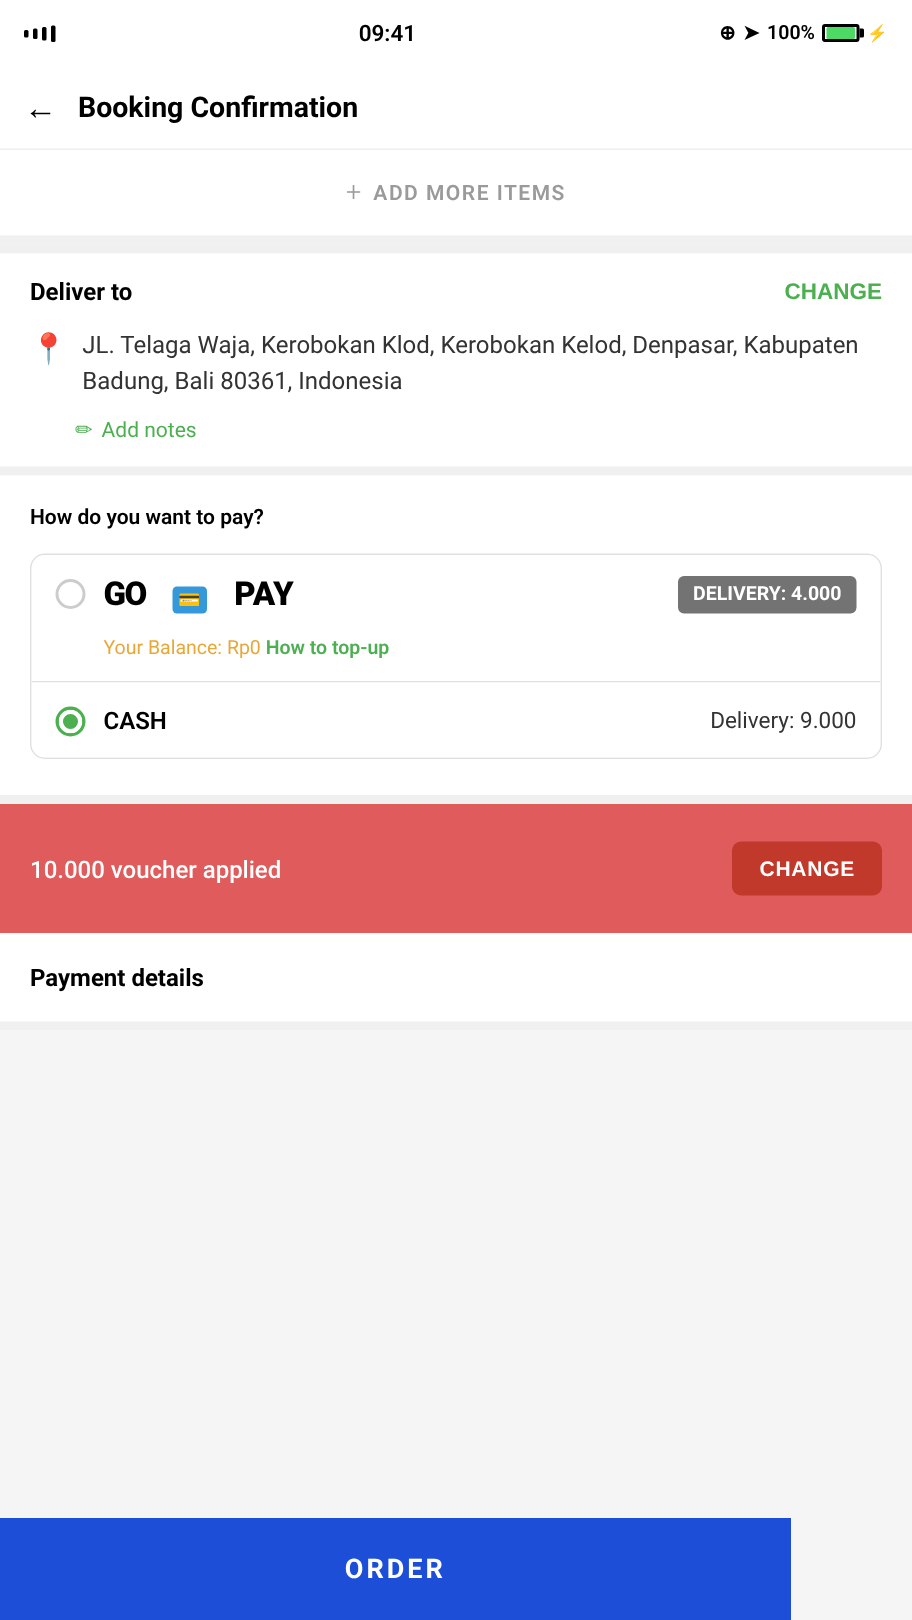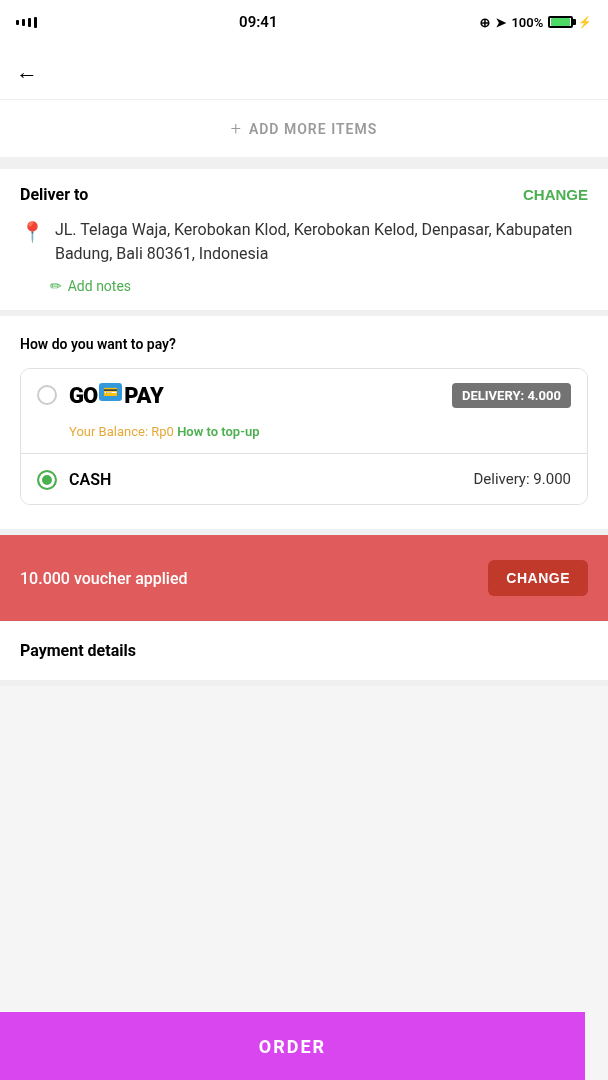--- a/index.html
+++ b/index.html
@@ -210,22 +210,22 @@
       flex-shrink: 0;
       margin-top: 2px;
     }
     .radio-btn.selected {
       border-color: #4caf50;
       background: #4caf50;
       box-shadow: inset 0 0 0 3px #fff;
     }
     .gopay-logo {
       display: flex;
-      align-items: flex-start;
-      gap: 2px;
+      align-items: flex-end;
+      gap: 18px;
       flex: 1;
     }
     .gopay-go {
       font-size: 22px;
       font-weight: 900;
       color: #000;
       letter-spacing: -1px;
     }
     .gopay-wallet-icon {
       background: #3498db;
@@ -316,23 +316,23 @@
     
     .bottom-spacer {
       height: 80px;
     }
 
     
     .order-bar {
       position: fixed;
       bottom: 0;
       left: 0;
-      width: 585px;
+      width: 527px;
       height: 68px;
-      background: #d946ef;
+      background: #1d4ed8;
       display: flex;
       align-items: center;
       justify-content: center;
       cursor: pointer;
     }
     .order-text {
       font-size: 18px;
       font-weight: 700;
       color: #fff;
       letter-spacing: 2px;
@@ -355,20 +355,21 @@
     <span>100%</span>
     <div class="battery-icon">
       <div class="battery-fill"></div>
     </div>
     <span style="font-size:11px;">⚡</span>
   </div>
 </div>
 
 <div class="header">
   <span class="back-arrow">←</span>
+  <span class="header-title">Booking Confirmation</span>
 </div>
 
 <div class="add-more-section">
   <span class="plus-icon">+</span>
   <span class="add-more-text">ADD MORE ITEMS</span>
 </div>
 
 <div style="height:6px; background:#f0f0f0;"></div>
 
 <div class="deliver-section">

